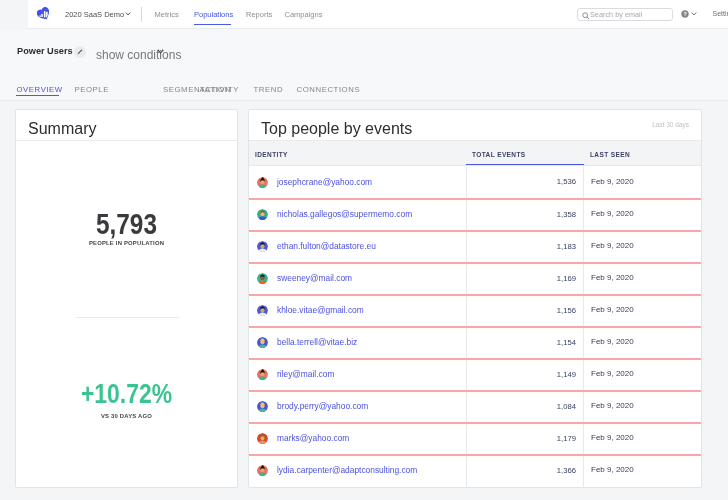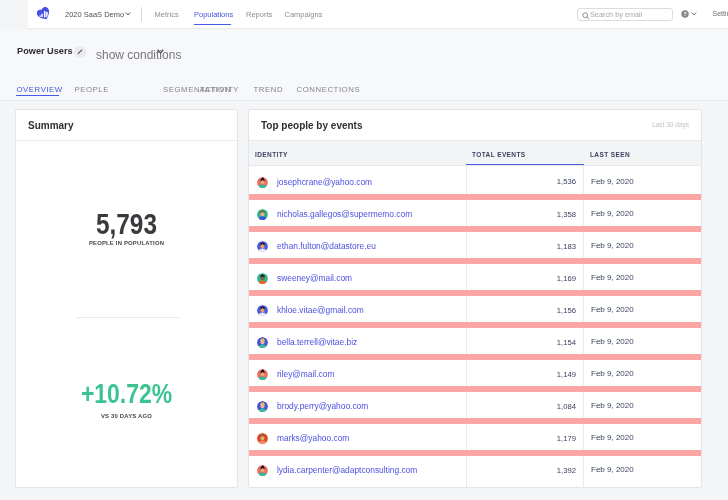--- a/index.html
+++ b/index.html
@@ -32,40 +32,40 @@
 
 .tab { position:absolute; top:85px; font-size:7.8px; letter-spacing:0.55px; color:#85858a; }
 #tab-ov { color:#4255e4; }
 #tab-underline { position:absolute; left:15.5px; top:95px; width:43px; height:1.3px; background:#4a5ae8; }
 
 
 .card { position:absolute; top:109px; background:#fff; border:1px solid #e3e4e8; border-radius:2px; }
 #card-l { left:15px; width:223px; height:379px; }
 #card-r { left:248px; width:454px; height:379px; }
 .card-h { position:absolute; left:0; top:0; right:0; height:31px; border-bottom:1px solid #e9eaec; }
-.card-title { position:absolute; left:12px; top:9.5px; font-size:10px; font-weight:bold; color:#2e2e32; }
+.card-title { position:absolute; left:12px; top:9.5px; font-size:16px; font-weight:normal; color:#2e2e32; }
 #last30 { position:absolute; right:12px; top:11px; font-size:6.5px; color:#c0c1c6; }
 
 
 #big-num { position:absolute; left:0; width:100%; top:97.5px; text-align:center; font-size:29px; font-weight:bold; color:#3a3a3e; transform:scaleX(0.84); }
 #pip { position:absolute; left:0; width:100%; top:129.5px; text-align:center; font-size:5.9px; font-weight:bold; letter-spacing:0.2px; color:#46464b; }
 #divider { position:absolute; left:60px; top:207px; width:103px; height:1px; background:#e9e9ec; }
 #green-num { position:absolute; left:0; width:100%; top:269px; text-align:center; font-size:27px; font-weight:bold; color:#3bc492; transform:scaleX(0.85); }
 #vs30 { position:absolute; left:0; width:100%; top:303px; text-align:center; font-size:5.9px; font-weight:bold; letter-spacing:0.2px; color:#46464b; }
 
 
 #thead { position:absolute; left:0; top:31px; width:452px; height:24.5px; background:#f3f4f6; }
 .th { position:absolute; top:9.5px; font-size:6.5px; font-weight:bold; letter-spacing:0.4px; color:#3d4263; }
 #th1 { left:6px; }
 #th2 { left:223px; }
 #th3 { left:341px; }
 #blue-under { position:absolute; left:217px; top:22.5px; width:118px; height:2px; background:#4a5ae8; }
 #tbody { position:absolute; left:0; top:55.5px; width:452px; }
 #thead::after { content:""; position:absolute; left:0; right:0; bottom:0; height:1px; background:#e7e8eb; }
-.row { position:relative; width:452px; height:32px; border-bottom:6px solid #fca5a5; }
+.row { position:relative; width:452px; height:32px; border-bottom:2px solid #fca5a5; }
 .row:first-child { height:34px; }
 .row:first-child .avatar { top:11px; }
 .row:first-child .email { top:11px; }
 .row:first-child .num, .row:first-child .date { top:11.5px; }
 .row:last-child { border-bottom:none; }
 .avatar { position:absolute; left:7.5px; top:9px; width:11px; height:11px; }
 .email { position:absolute; left:28px; top:9.5px; font-size:8.4px; color:#4b51e0; }
 .evcell { position:absolute; left:217px; top:0; width:118px; height:100%; border-left:1px solid #e9eaec; border-right:1px solid #e9eaec; }
 .num { position:absolute; right:125px; top:10px; font-size:7.7px; color:#39415f; }
 .date { position:absolute; left:342px; top:9.5px; font-size:8px; color:#39415f; }
@@ -343,17 +343,17 @@
     <circle cx="12" cy="12" r="12" fill="#ef6f5f"></circle>
     <circle cx="12" cy="7.8" r="4.7" fill="#18120e"></circle>
 
     <circle cx="12" cy="11.7" r="4.35" fill="#e5a379"></circle>
     <ellipse cx="12" cy="24" rx="8.6" ry="7.8" fill="#2cbc9d"></ellipse>
     <circle cx="12.4" cy="3.2" r="2.4" fill="#18120e"></circle>
   </g>
         </svg>
   <span class="email">lydia.carpenter@adaptconsulting.com</span>
   <div class="evcell"></div>
-  <span class="num">1,392</span>
+  <span class="num">1,366</span>
   <span class="date">Feb 9, 2020</span>
 </div>
     </div>
 </div>
 
 </body></html>

